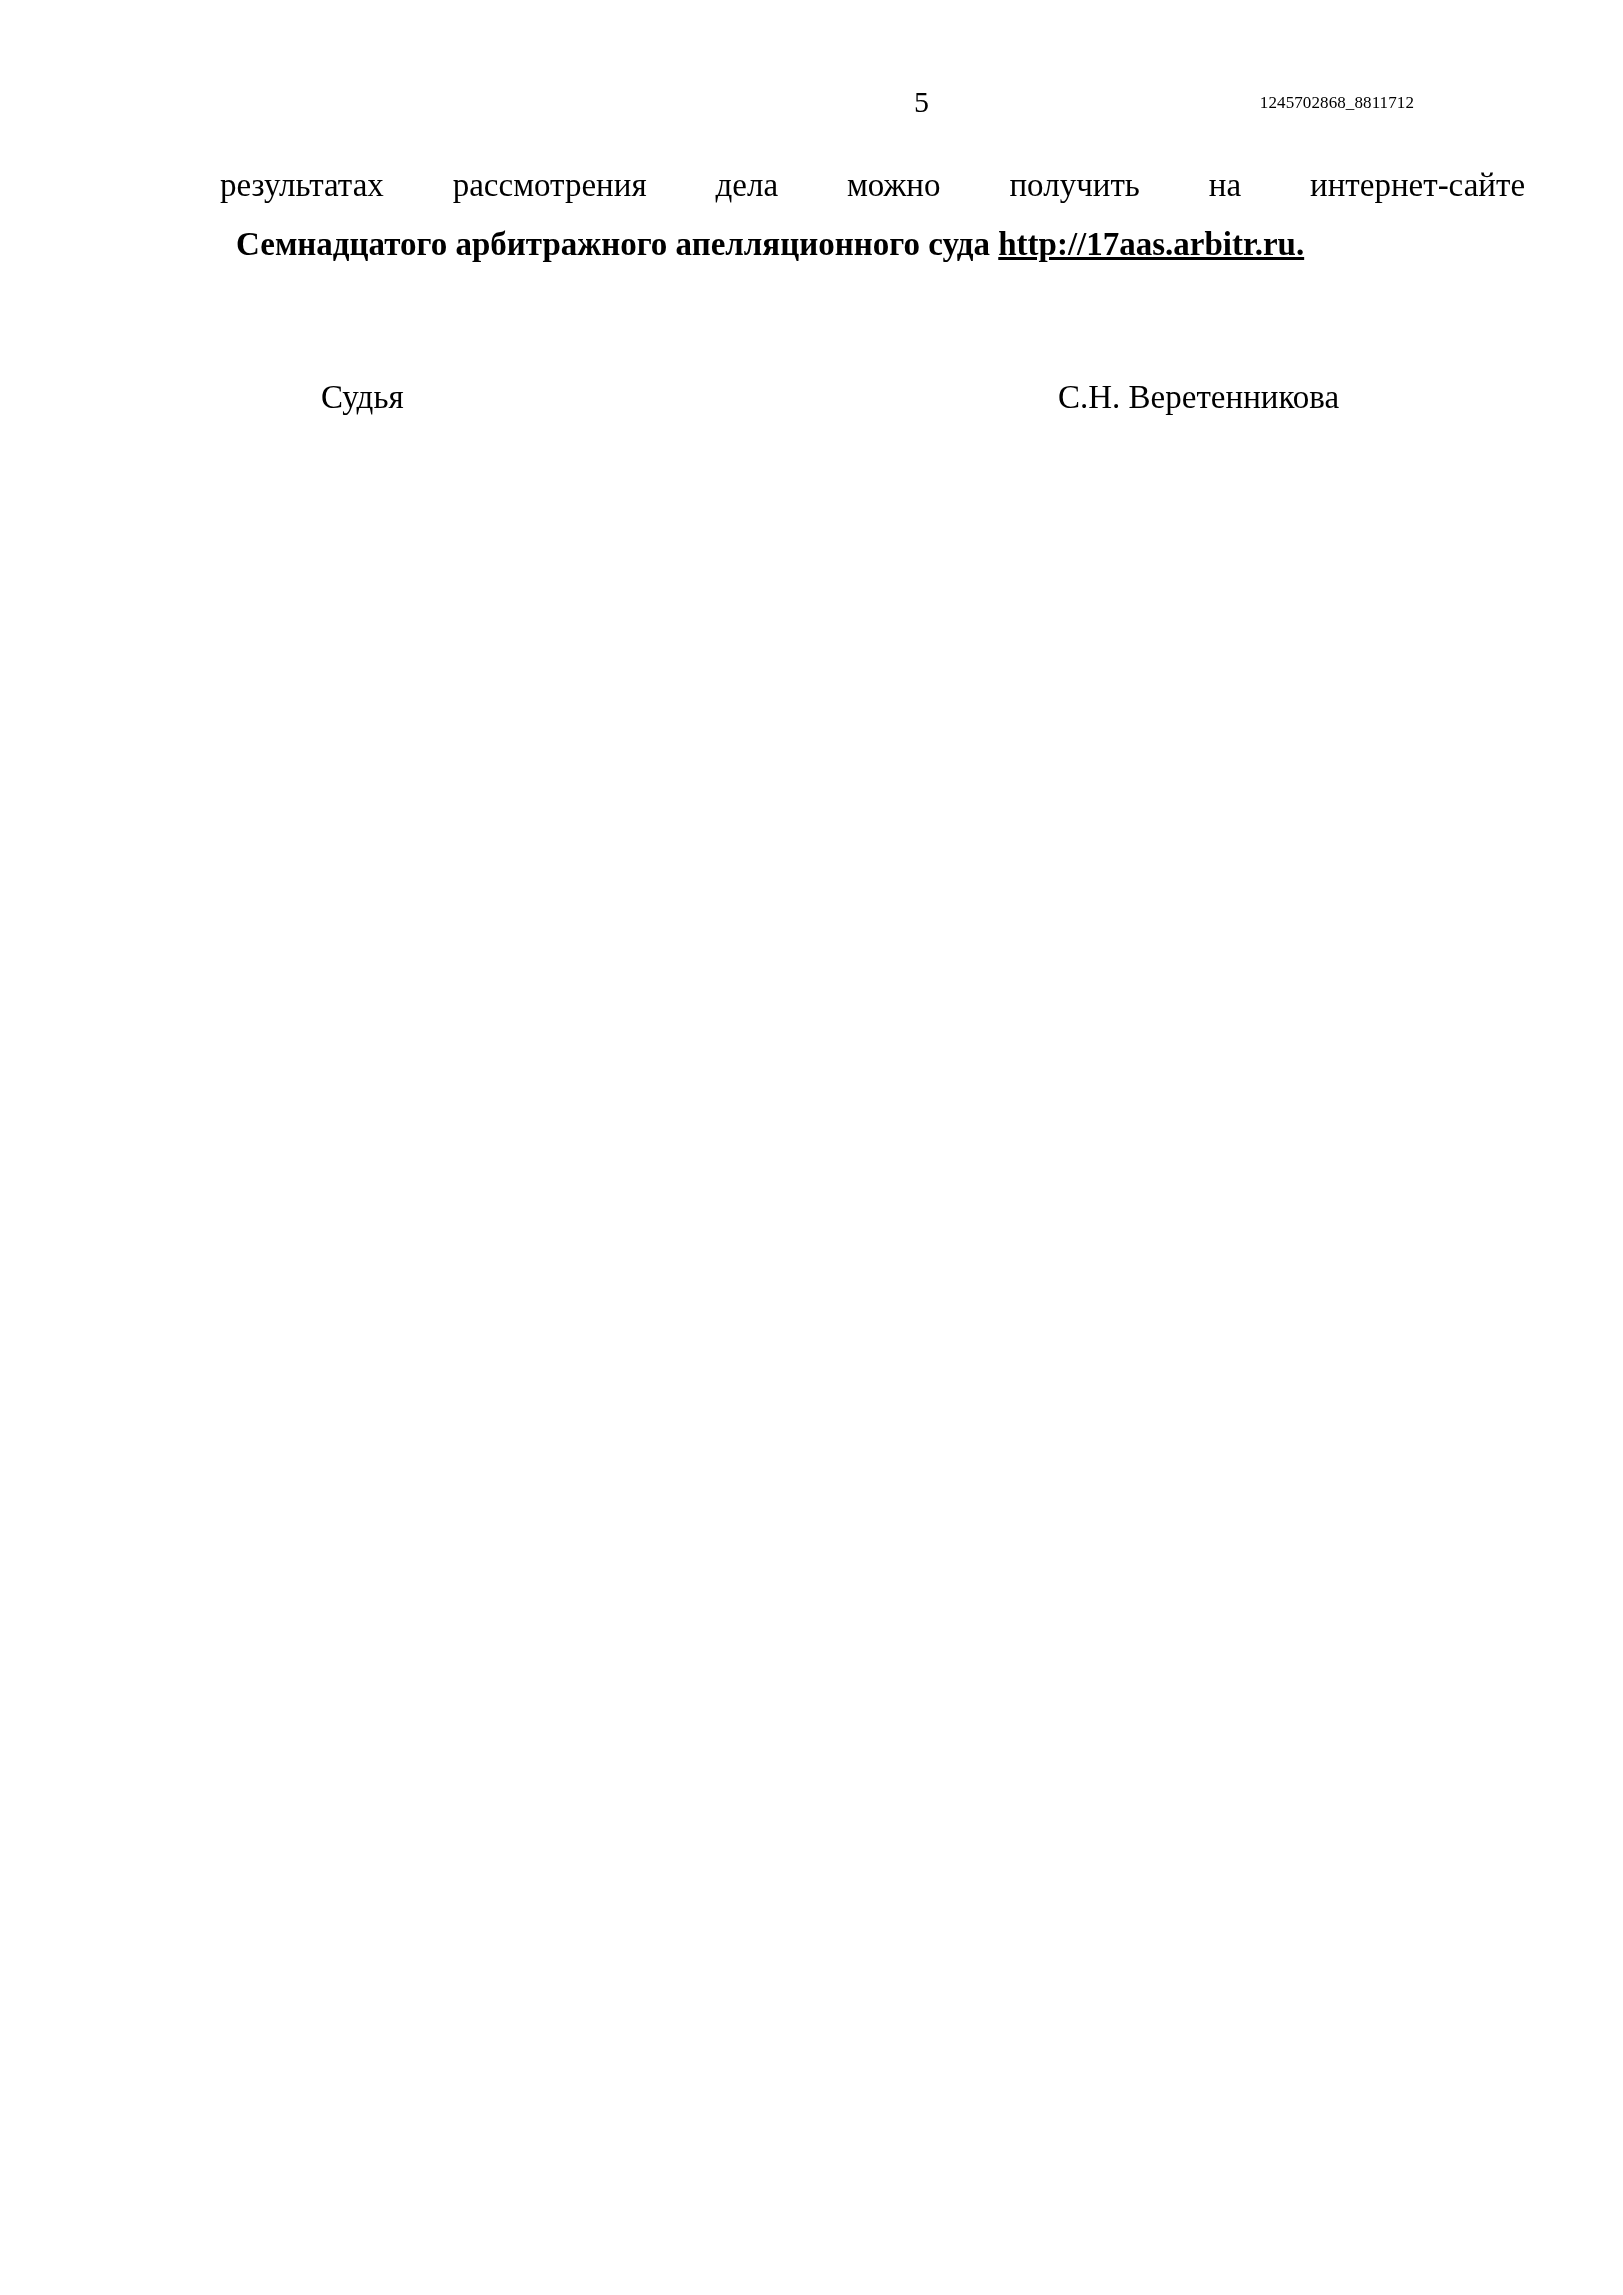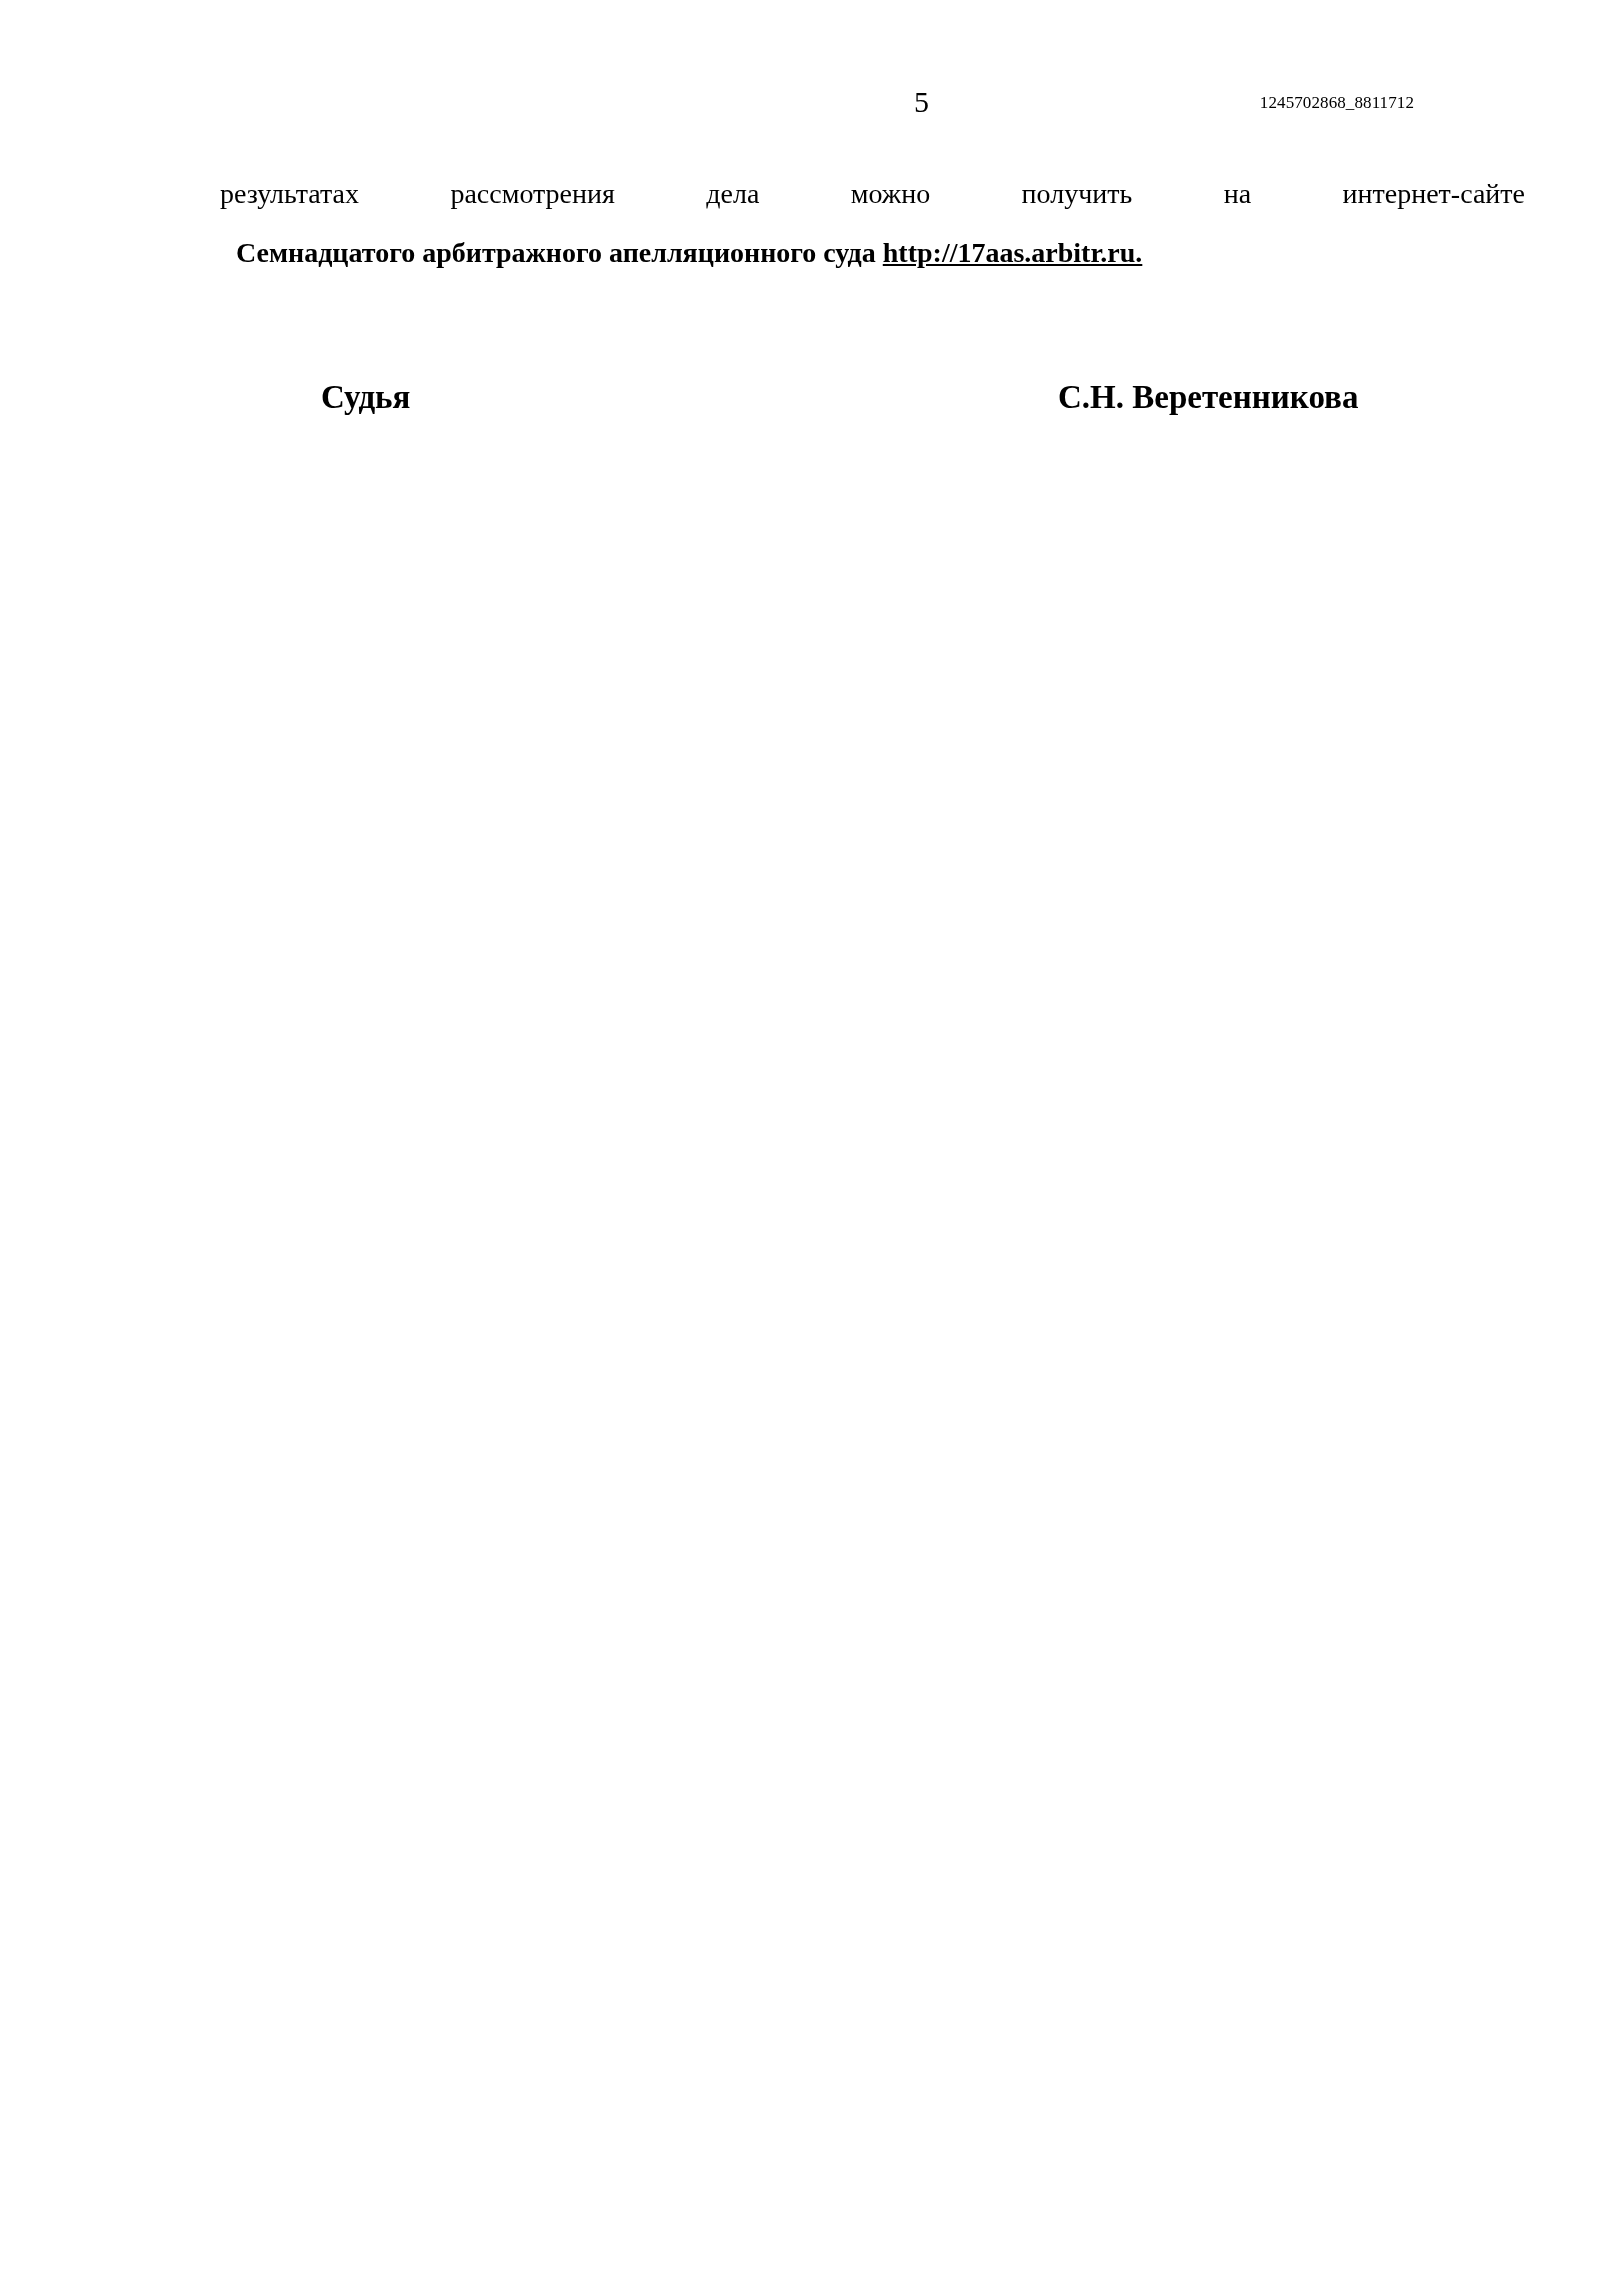--- a/index.html
+++ b/index.html
@@ -43,23 +43,23 @@
     font-size: 17px;
     line-height: 30px;
     letter-spacing: 0.1px;
     white-space: nowrap;
   }
 
   
   .body-block {
     position: absolute;
     left: 220px;
-    top: 172px;
+    top: 164px;
     width: 1305px;
-    font-size: 28px;
+    font-size: 33px;
     line-height: 43px;
   }
   .para-justified {
     text-align: justify;
     text-align-last: left;
     text-justify: inter-word;
     margin: 16px;
     font-weight: bold;
   }
   .para-line-1 {
@@ -79,21 +79,21 @@
 
   
   .signature-row {
     position: absolute;
     left: 220px;
     top: 376px;
     width: 1305px;
     height: 46px;
     font-size: 33px;
     line-height: 43px;
-    font-weight: bold;
+    font-weight: normal;
   }
   .sig-role {
     position: absolute;
     left: 101px;
     top: 0;
     white-space: nowrap;
   }
   .sig-name {
     position: absolute;
     left: 808px;

